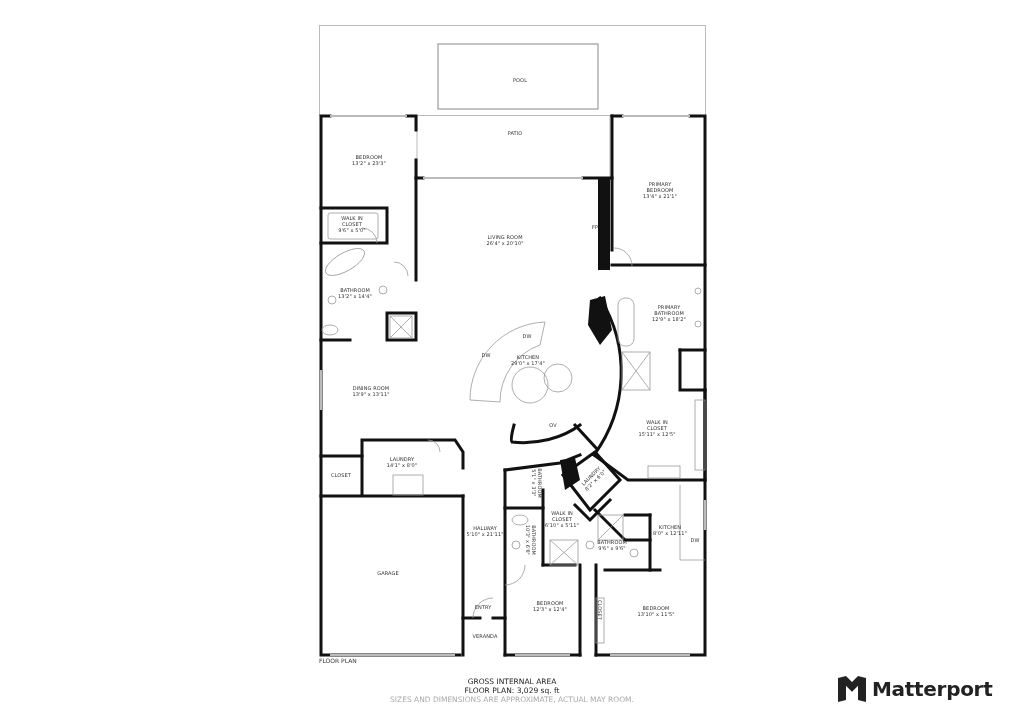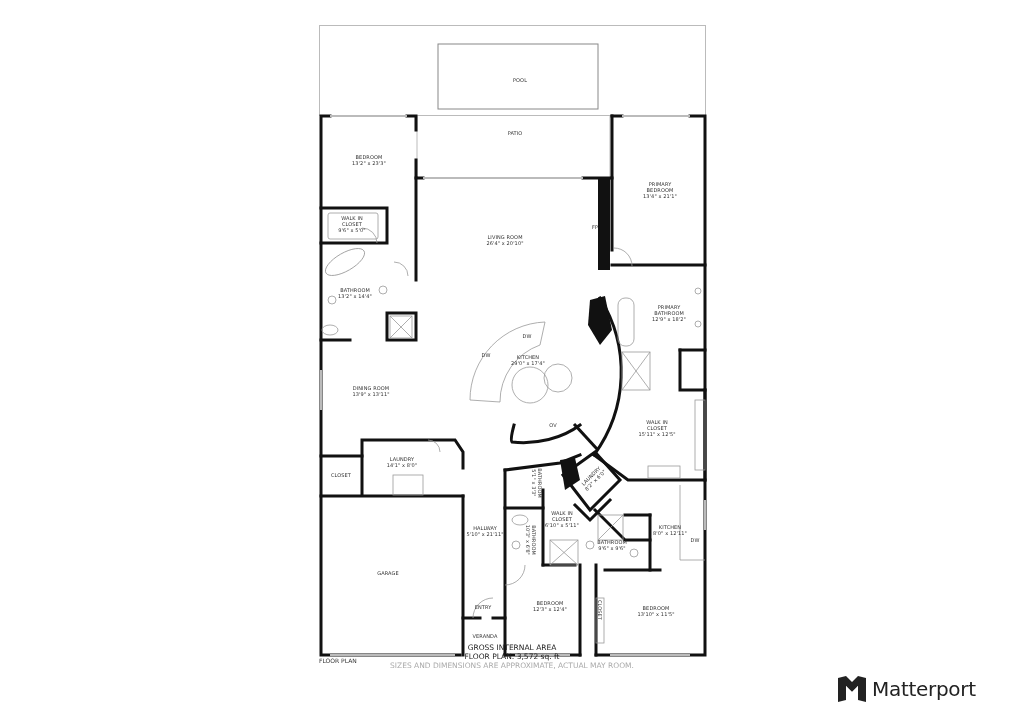--- a/index.html
+++ b/index.html
@@ -3,24 +3,24 @@
 <meta charset="utf-8">
 <style>
   html,body{margin:0;padding:0;background:#fff;}
   body{width:1024px;height:724px;position:relative;overflow:hidden;font-family:"DejaVu Sans","Liberation Sans",sans-serif;}
   #plan{position:absolute;left:0;top:0;width:1024px;height:724px;}
   .lbl{position:absolute;font-size:5px;line-height:6px;color:#333;text-align:center;transform:translate(-50%,-50%);white-space:nowrap;letter-spacing:0.1px;}
   .lbl .dim{display:block;}
   .rot{transform:translate(-50%,-50%) rotate(90deg);}
   .rot2{transform:translate(-50%,-50%) rotate(-45deg);}
   .fp{position:absolute;left:319px;top:657px;font-size:6px;color:#333;}
-  .gia{position:absolute;left:512px;top:643px;width:260px;transform:translateX(-50%);text-align:center;font-size:7.5px;line-height:9px;color:#222;}
+  .gia{position:absolute;left:512px;top:677px;width:260px;transform:translateX(-50%);text-align:center;font-size:7.5px;line-height:9px;color:#222;}
   .gia .note{color:#aaa;}
   .logo{position:absolute;left:838px;top:676px;display:flex;align-items:center;gap:6px;}
-  .logo .word{font-family:"DejaVu Sans",sans-serif;font-weight:normal;font-size:20px;color:#222;letter-spacing:-0.3px;}
+  .logo .word{font-family:"DejaVu Sans",sans-serif;font-weight:bold;font-size:20px;color:#222;letter-spacing:-0.3px;}
 </style>
 </head>
 <body>
 
 <svg id="plan" viewBox="0 0 1024 724" xmlns="http://www.w3.org/2000/svg">
 
   <g fill="none" stroke="#bbb" stroke-width="1">
     <rect x="319.5" y="25.5" width="386" height="90"></rect>
     <rect x="438" y="44" width="160" height="65" stroke="#888"></rect>
     <line x1="417" y1="115" x2="417" y2="178"></line>
@@ -235,21 +235,21 @@
   </div>
 <div class="lbl rot" style="left:600px;top:610px"><span>CLOSET</span></div>
 <div class="lbl" style="left:656px;top:611px">
     <span class="dim">BEDROOM</span>
     <span class="dim">13'10" x 11'5"</span>
   </div>
 
 <div class="fp">FLOOR PLAN</div>
 <div class="gia">
   <div>GROSS INTERNAL AREA</div>
-  <div>FLOOR PLAN: 3,572 sq. ft</div>
+  <div>FLOOR PLAN: 3,029 sq. ft</div>
   <div class="note">SIZES AND DIMENSIONS ARE APPROXIMATE, ACTUAL MAY ROOM.</div>
 </div>
 
 <div class="logo">
   <svg width="28" height="26" viewBox="0 0 28 26">
     <polygon points="0,2 8,0 14,6 20,0 28,2 28,26 20,24 20,10 14,16 8,10 8,24 0,26" fill="#222"></polygon>
     <polygon points="8,10 14,16 20,10 20,24 8,24" fill="#fff"></polygon>
   </svg>
   <span class="word">Matterport</span>
 </div>

